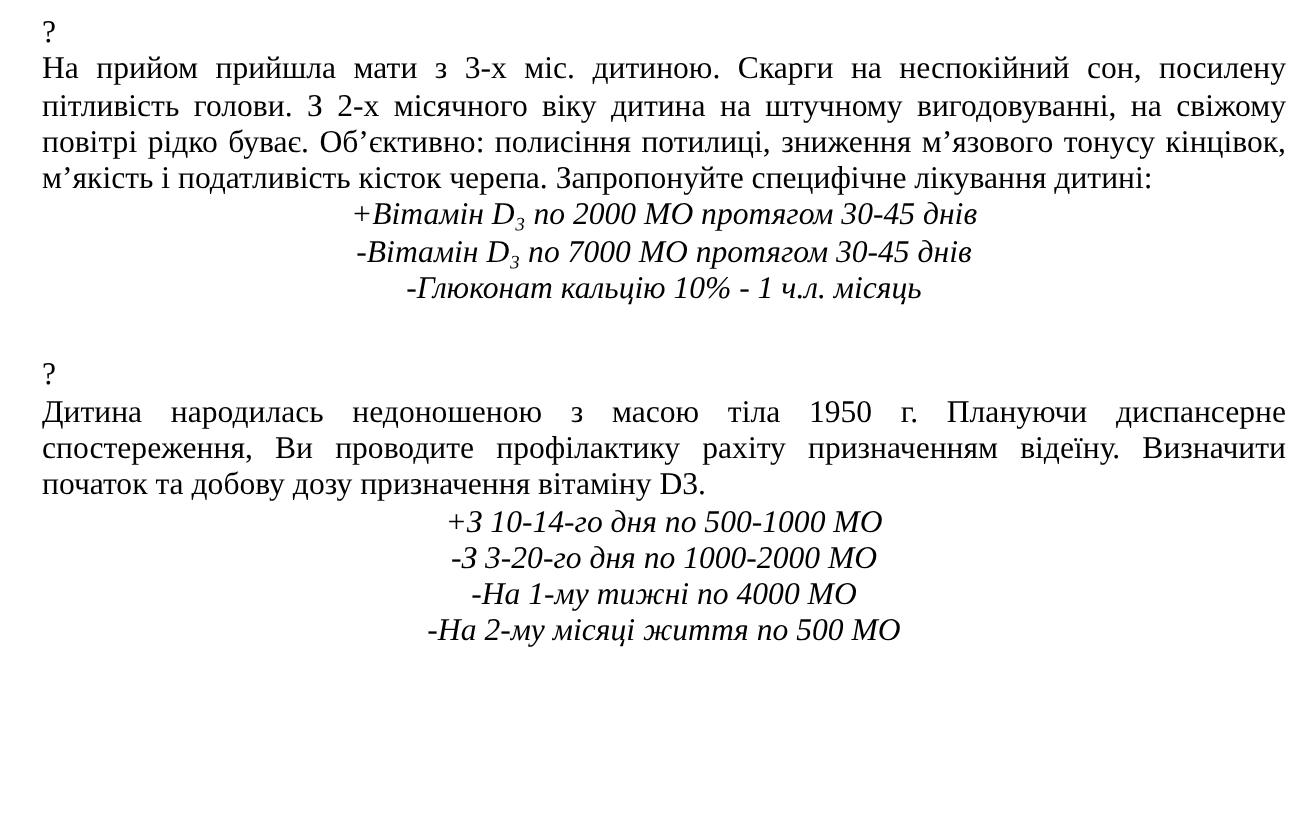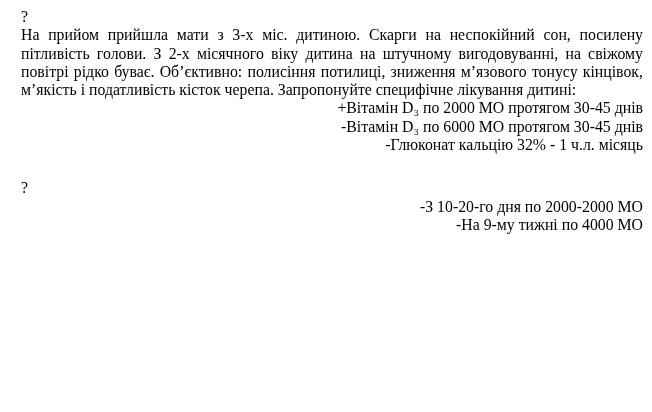--- a/index.html
+++ b/index.html
@@ -28,40 +28,44 @@
     margin-top: 25px; 
   }
   .marker {
     white-space: pre;
   }
   .stem {
     text-align: justify;
     text-justify: inter-word;
   }
   .option {
-    text-align: right;
+    text-align: center;
     white-space: nowrap;
+    font-style: italic;
   }
 </style>
 </head>
 <body>
 
 <div class="doc">
 
   <div class="question-block">
     <div class="marker">?</div>
     <div class="stem">На прийом прийшла мати з 3-х міс. дитиною. Скарги на неспокійний сон, посилену пітливість голови. З 2-х місячного віку дитина на штучному вигодовуванні, на свіжому повітрі рідко буває. Об’єктивно: полисіння потилиці, зниження м’язового тонусу кінцівок, м’якість і податливість кісток черепа. Запропонуйте специфічне лікування дитині:</div>
     <div class="options">
         <div class="option">+Вітамін D₃ по 2000 МО протягом 30-45 днів</div>
-        <div class="option">-Вітамін D₃ по 6000 МО протягом 30-45 днів</div>
-        <div class="option">-Глюконат кальцію 32% - 1 ч.л. місяць</div>
+        <div class="option">-Вітамін D₃ по 7000 МО протягом 30-45 днів</div>
+        <div class="option">-Глюконат кальцію 10% - 1 ч.л. місяць</div>
       </div>
   </div>
 
   <div class="question-block">
     <div class="marker">?</div>
+    <div class="stem">Дитина народилась недоношеною з масою тіла 1950 г. Плануючи диспансерне спостереження, Ви проводите профілактику рахіту призначенням відеїну. Визначити початок та добову дозу  призначення вітаміну  D3.</div>
     <div class="options">
-        <div class="option">-З 10-20-го дня по 2000-2000 МО</div>
-        <div class="option">-На 9-му тижні по 4000 МО</div>
+        <div class="option">+З 10-14-го дня по 500-1000 МО</div>
+        <div class="option">-З 3-20-го дня по 1000-2000 МО</div>
+        <div class="option">-На 1-му тижні по 4000 МО</div>
+        <div class="option">-На 2-му місяці життя по 500 МО</div>
       </div>
   </div>
 
 </div>
 
 </body></html>

